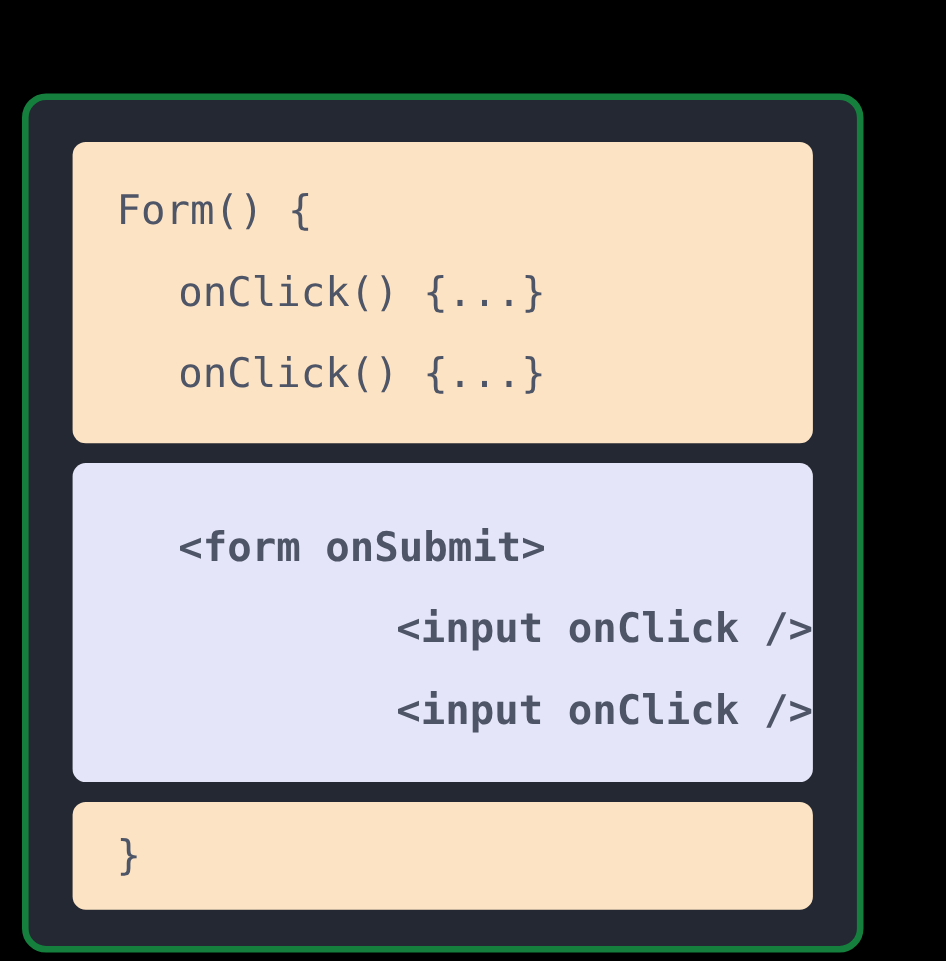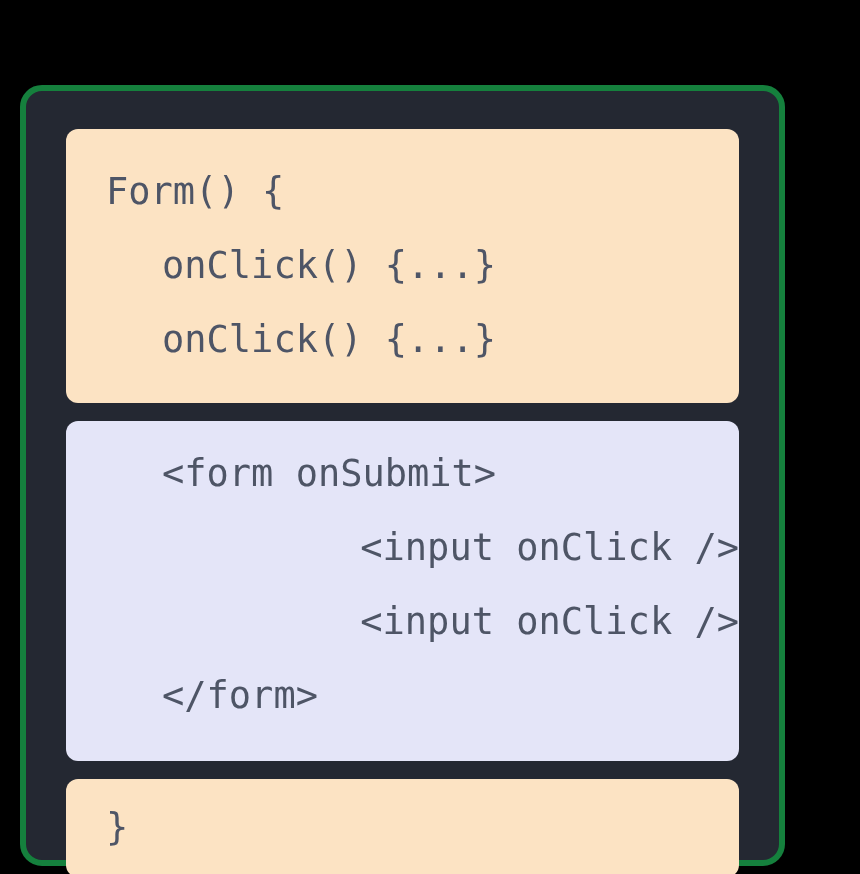--- a/index.html
+++ b/index.html
@@ -63,41 +63,40 @@
     white-space: pre;
     padding-left: 40px;
   }
 
   .indent-0 { padding-left: 40px; }
   .indent-1 { padding-left: 96px; }
   .indent-2 { padding-left: 152px; text-align: right; }
 
   
   .block-1 { padding-top: 26px; padding-bottom: 26px; }
-  .block-2 { padding-top: 16px; padding-bottom: 28px; }
+  .block-2 { padding-top: 40px; padding-bottom: 28px; font-weight: bold; }
   .block-3 { padding-top: 12px; padding-bottom: 12px; }
 </style>
 </head>
 <body>
 
 <div id="stage">
 
   <div class="code-panel">
 
     <div class="code-block block-component block-1">
       <div class="code-line indent-0">Form() {</div>
       <div class="code-line indent-1">onClick() {...}</div>
       <div class="code-line indent-1">onClick() {...}</div>
     </div>
 
     <div class="code-block block-markup block-2">
       <div class="code-line indent-1">&lt;form onSubmit&gt;</div>
       <div class="code-line indent-2">&lt;input onClick /&gt;</div>
       <div class="code-line indent-2">&lt;input onClick /&gt;</div>
-      <div class="code-line indent-1">&lt;/form&gt;</div>
     </div>
 
     <div class="code-block block-component block-3">
       <div class="code-line indent-0">}</div>
     </div>
 
   </div>
 </div>
 
 </body></html>

